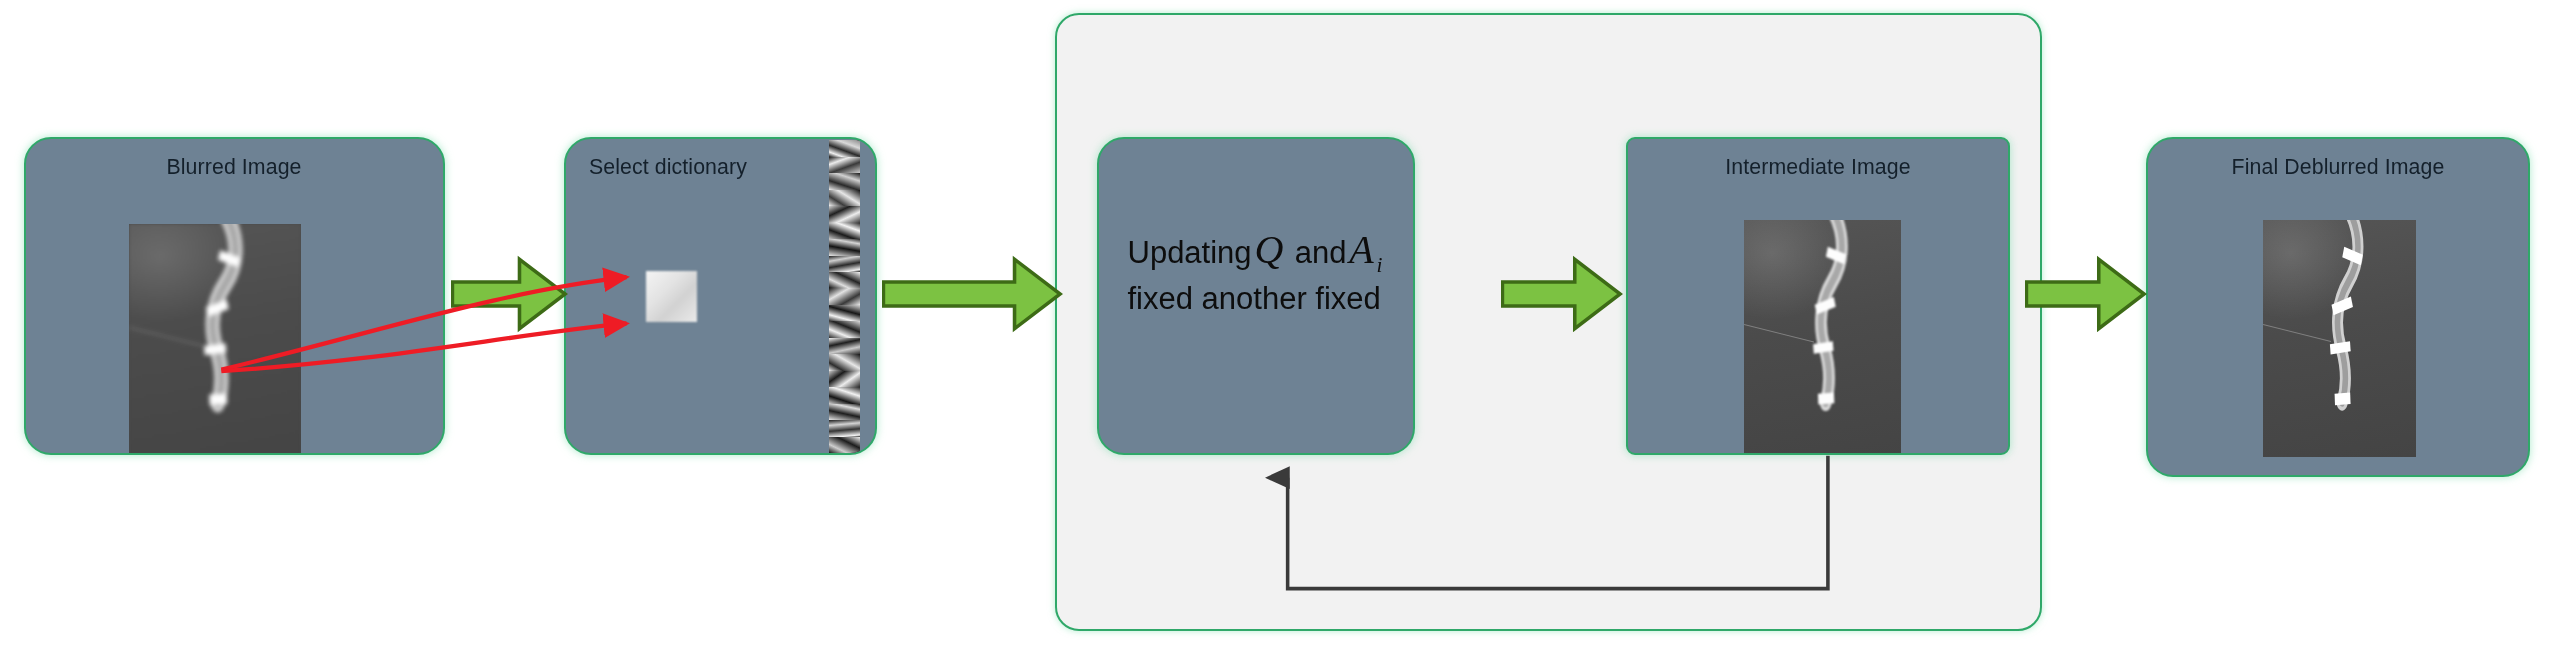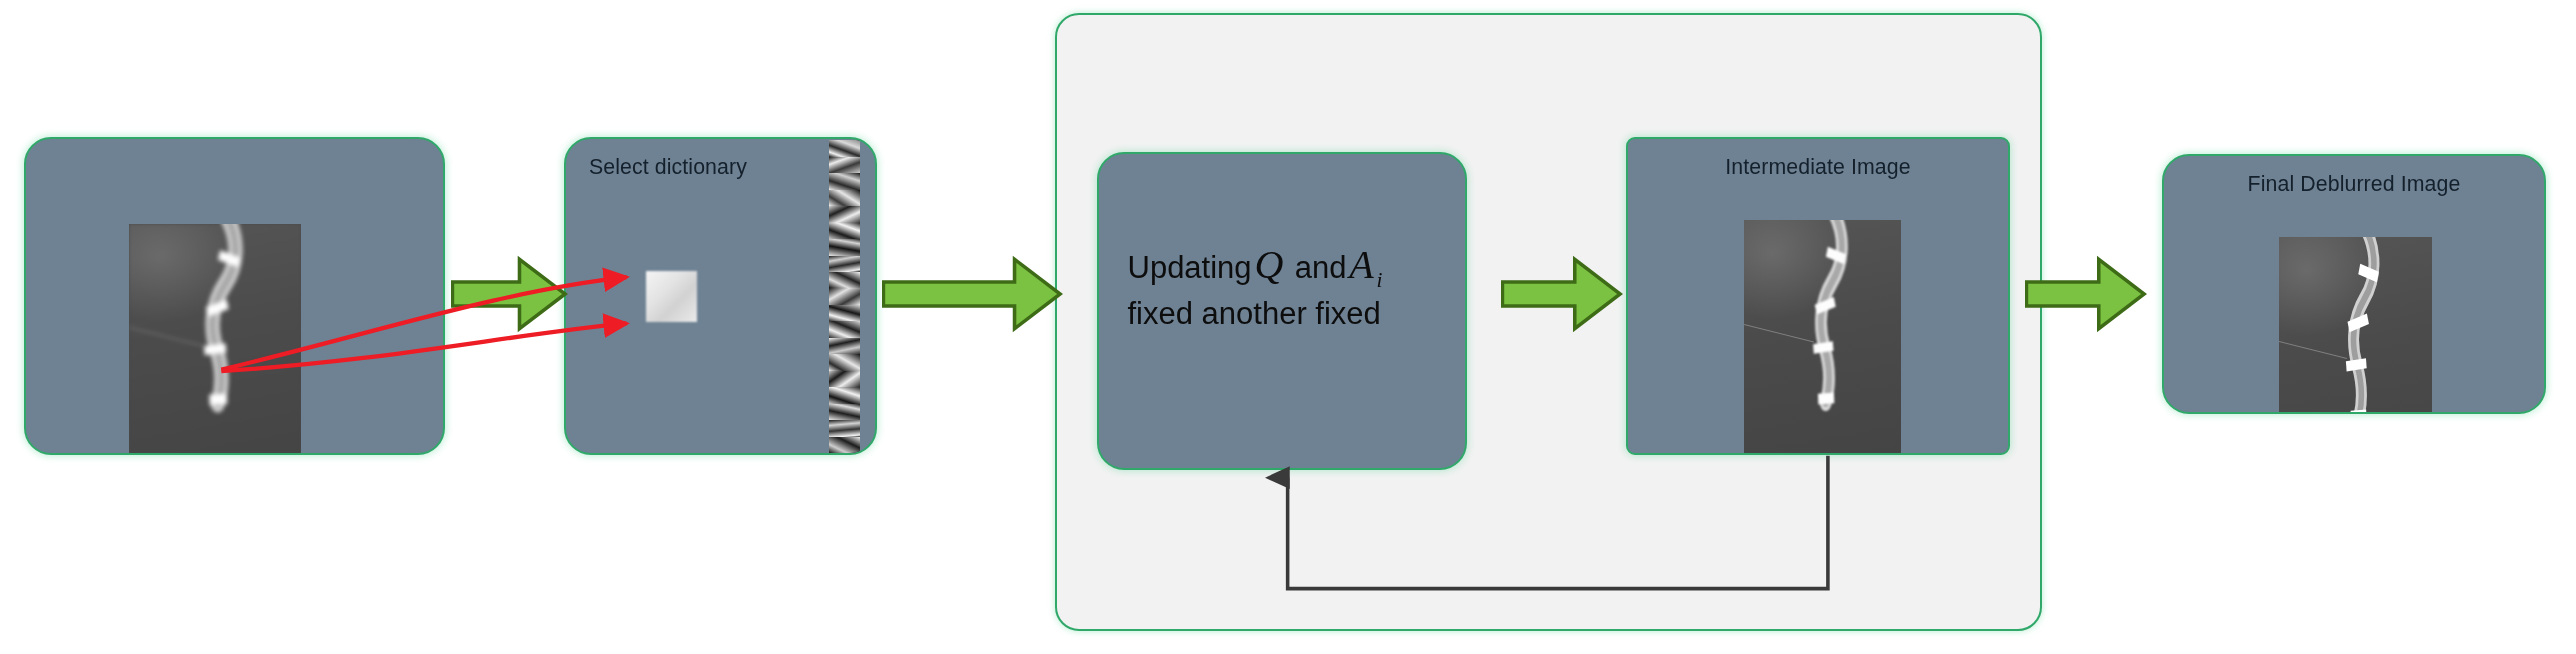--- a/index.html
+++ b/index.html
@@ -159,20 +159,21 @@
   }
 </style>
 </head>
 <body>
 
 <div id="stage">
 
   <div class="iteration-container"></div>
 
   <div class="stage-box" style="left:23.5px; top:137px; width:421px; height:318px;">
+    <div class="box-title">Blurred Image</div>
     <div class="photo blurry" style="left:103px; top:85px; width:172px; height:233px;">
       <div class="bg-sheen"></div>
       <div class="crease"></div>
       <div class="cable">
         <svg viewBox="0 0 100 300" preserveAspectRatio="none">
           <path d="M62 0 C 88 36, 86 74, 60 104 C 34 134, 30 168, 44 202 C 56 232, 56 258, 46 282" stroke="#d9d9d9" stroke-width="27" fill="none" stroke-linecap="round"></path>
           <path d="M62 0 C 88 36, 86 74, 60 104 C 34 134, 30 168, 44 202 C 56 232, 56 258, 46 282" stroke="#a8a8a8" stroke-width="14" fill="none" stroke-linecap="round"></path>
           <rect x="48" y="58" width="40" height="15" fill="#fdfdfd" transform="rotate(16 68 65)"></rect>
           <rect x="24" y="132" width="42" height="15" fill="#fdfdfd" transform="rotate(-16 45 139)"></rect>
           <rect x="20" y="194" width="42" height="14" fill="#fdfdfd" transform="rotate(-6 41 201)"></rect>
@@ -202,21 +203,21 @@
       <div class="dict-cell" style="background:linear-gradient(210deg,#121212 0%,#e7e7e7 42%,#2d2d2d 76%,#f7f7f7 100%)"></div>
       <div class="dict-cell" style="background:linear-gradient(145deg,#c6c6c6 0%,#1b1b1b 30%,#ededed 62%,#282828 100%)"></div>
       <div class="dict-cell" style="background:linear-gradient(198deg,#262626 0%,#f2f2f2 34%,#151515 70%,#d5d5d5 100%)"></div>
       <div class="dict-cell" style="background:linear-gradient(12deg,#eaeaea 0%,#1e1e1e 42%,#dcdcdc 76%,#1a1a1a 100%)"></div>
       <div class="dict-cell" style="background:linear-gradient(175deg,#1c1c1c 0%,#d3d3d3 28%,#343434 58%,#f4f4f4 90%,#202020 100%)"></div>
       <div class="dict-cell" style="background:linear-gradient(206deg,#f0f0f0 0%,#1d1d1d 36%,#cdcdcd 72%,#161616 100%)"></div>
       <div class="dict-cell" style="background:linear-gradient(158deg,#232323 0%,#e5e5e5 32%,#2f2f2f 66%,#f2f2f2 100%)"></div>
     </div>
   </div>
 
-  <div class="stage-box" style="left:1097px; top:152px; width:370px; height:318px;">
+  <div class="stage-box" style="left:1097px; top:137px; width:318px; height:318px;">
     <div class="formula">
       <span>Updating</span><span class="mathvar">Q</span>
       <span>and</span><span class="mathvar">A</span><span class="mathsub">i</span><br>
       <span>fixed another fixed</span>
     </div>
   </div>
 
   <div class="stage-box" style="left:1626px; top:137px; width:384px; height:318px;border-radius:9px;">
     <div class="box-title">Intermediate Image</div>
     <div class="photo midsharp" style="left:116px; top:81px; width:157px; height:237px;">
@@ -228,21 +229,21 @@
           <path d="M62 0 C 88 36, 86 74, 60 104 C 34 134, 30 168, 44 202 C 56 232, 56 258, 46 282" stroke="#a8a8a8" stroke-width="13" fill="none" stroke-linecap="round"></path>
           <rect x="48" y="58" width="40" height="15" fill="#fdfdfd" transform="rotate(16 68 65)"></rect>
           <rect x="24" y="132" width="42" height="15" fill="#fdfdfd" transform="rotate(-16 45 139)"></rect>
           <rect x="20" y="194" width="42" height="14" fill="#fdfdfd" transform="rotate(-6 41 201)"></rect>
           <rect x="30" y="268" width="34" height="16" fill="#fdfdfd" transform="rotate(-3 47 276)"></rect>
         </svg>
       </div>
     </div>
   </div>
 
-  <div class="stage-box" style="left:2146px; top:154px; width:384px; height:260px;margin-left:16px;">
+  <div class="stage-box" style="left:2146px; top:137px; width:384px; height:340px;">
     <div class="box-title">Final Deblurred Image</div>
     <div class="photo sharp" style="left:115px; top:81px; width:153px; height:237px;">
       <div class="bg-sheen"></div>
       <div class="crease"></div>
       <div class="cable">
         <svg viewBox="0 0 100 300" preserveAspectRatio="none">
           <path d="M62 0 C 88 36, 86 74, 60 104 C 34 134, 30 168, 44 202 C 56 232, 56 258, 46 282" stroke="#d0d0d0" stroke-width="24" fill="none" stroke-linecap="round"></path>
           <path d="M62 0 C 88 36, 86 74, 60 104 C 34 134, 30 168, 44 202 C 56 232, 56 258, 46 282" stroke="#9e9e9e" stroke-width="12" fill="none" stroke-linecap="round"></path>
           <rect x="48" y="58" width="42" height="16" fill="#ffffff" transform="rotate(16 68 65)"></rect>
           <rect x="24" y="132" width="44" height="16" fill="#ffffff" transform="rotate(-16 45 139)"></rect>

